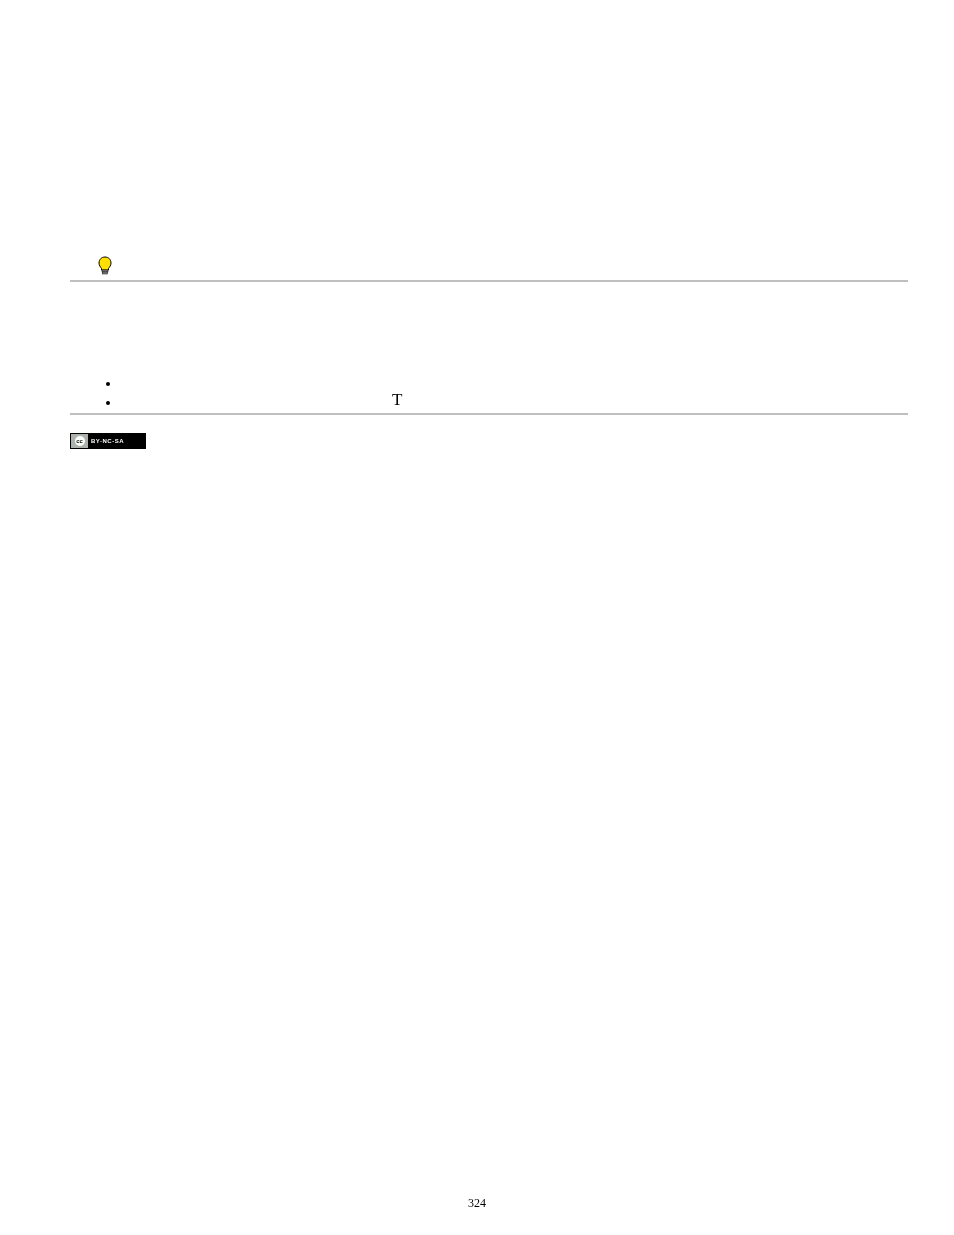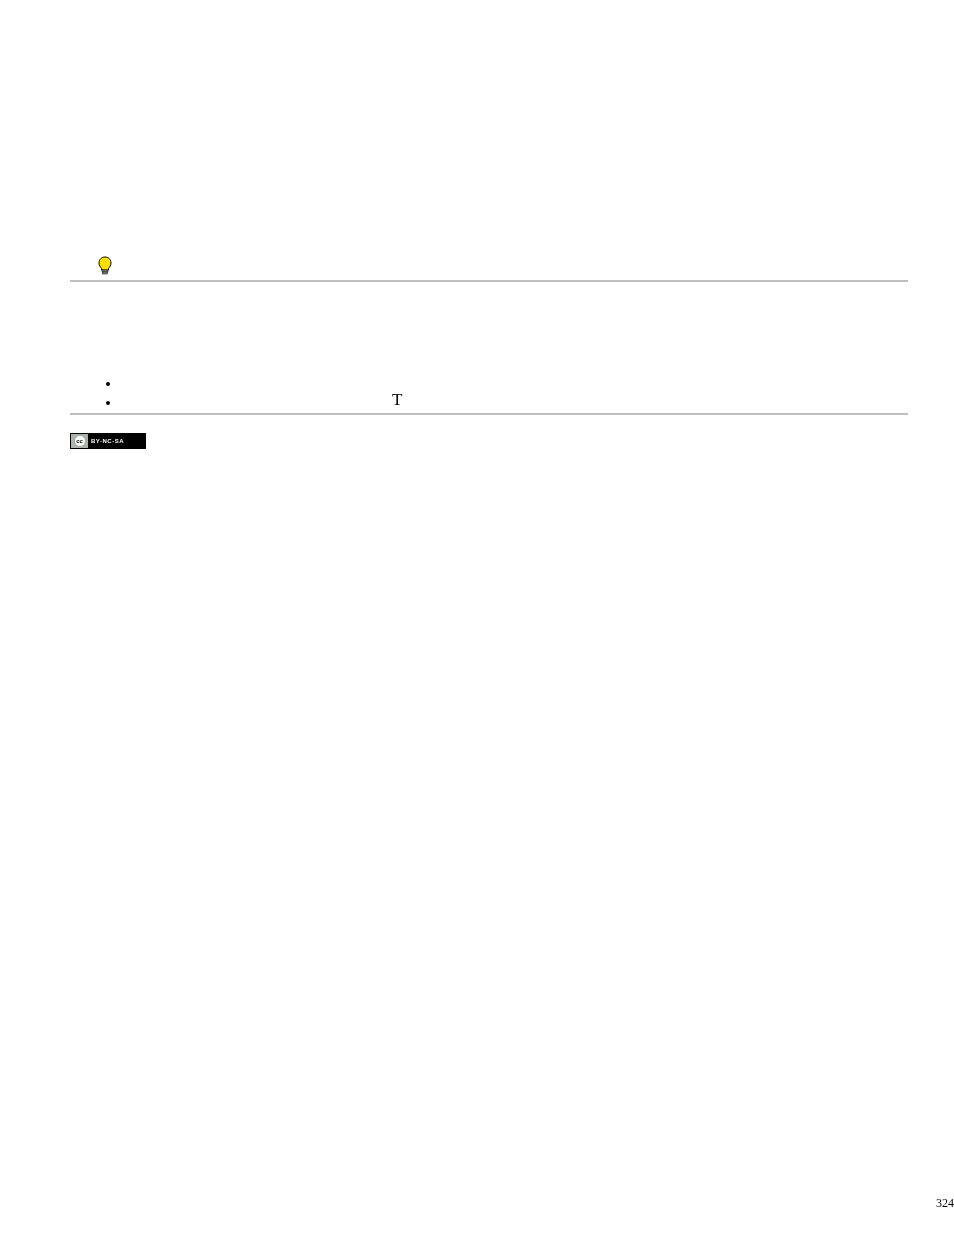--- a/index.html
+++ b/index.html
@@ -96,21 +96,21 @@
     font-size: 6px;
     letter-spacing: 0.5px;
     padding-left: 3px;
     font-weight: bold;
   }
   .page-num {
     position: absolute;
     bottom: 24px;
     left: 0;
     right: 0;
-    text-align: right;
+    text-align: center;
     font-size: 12px;
     font-family: Georgia, serif;
   }
 </style>
 </head>
 <body>
 
 <div class="content">
   <div class="tip-row">
     <span class="lightbulb">

